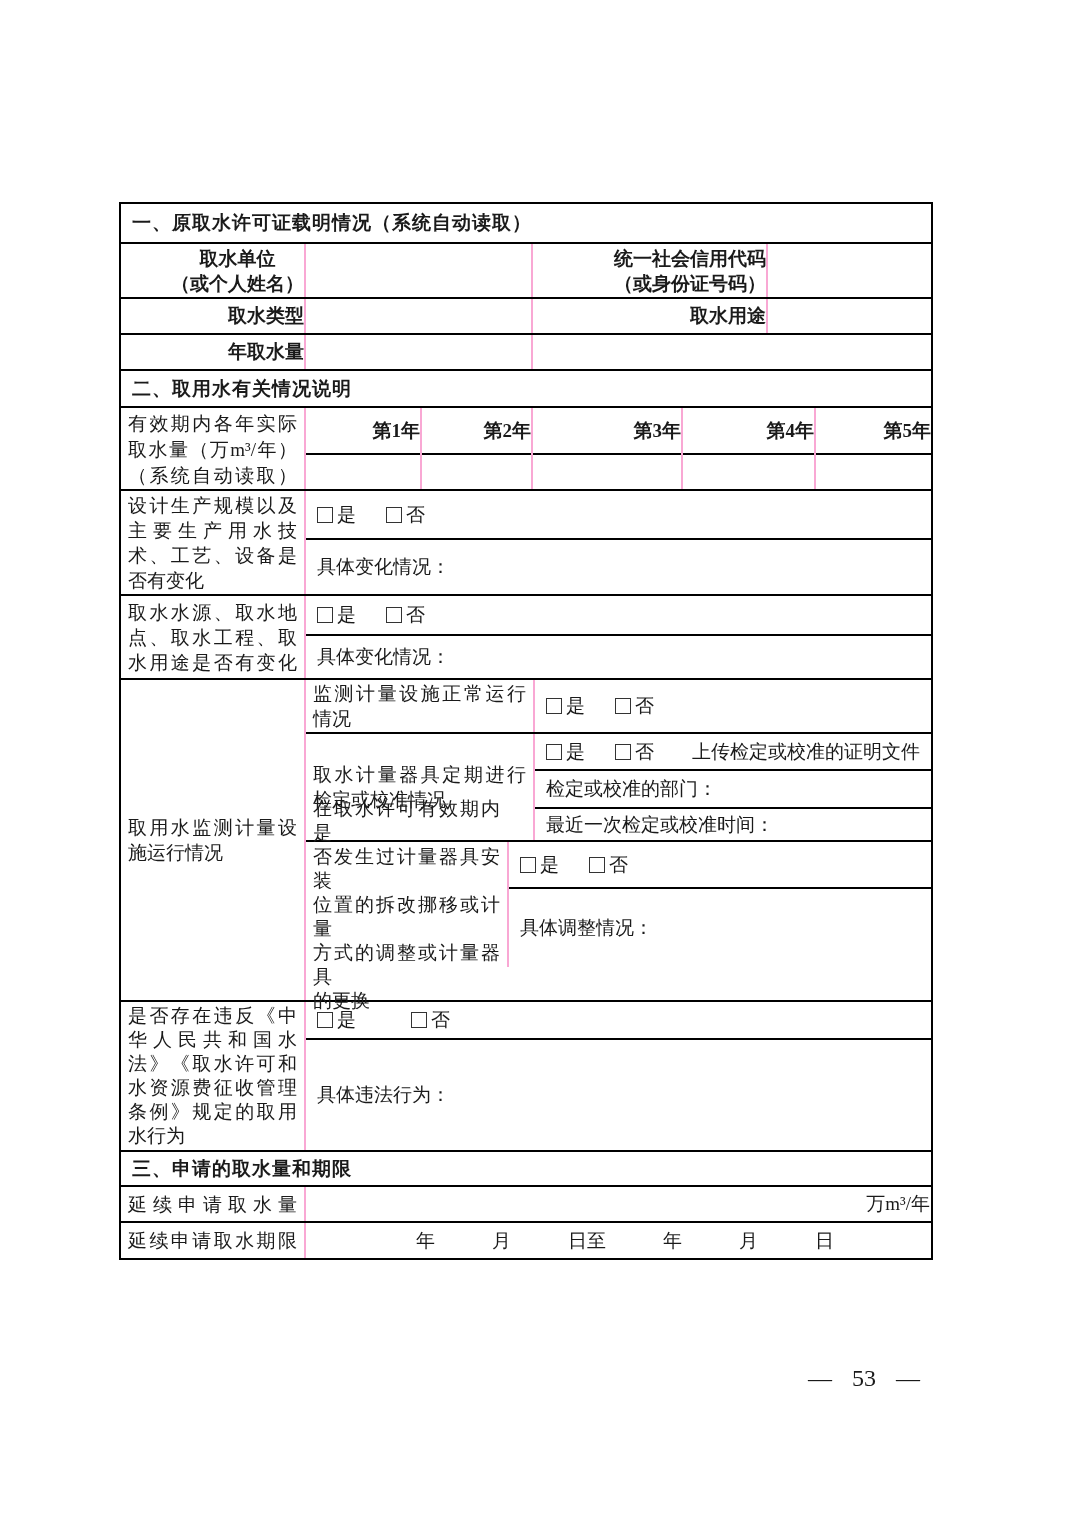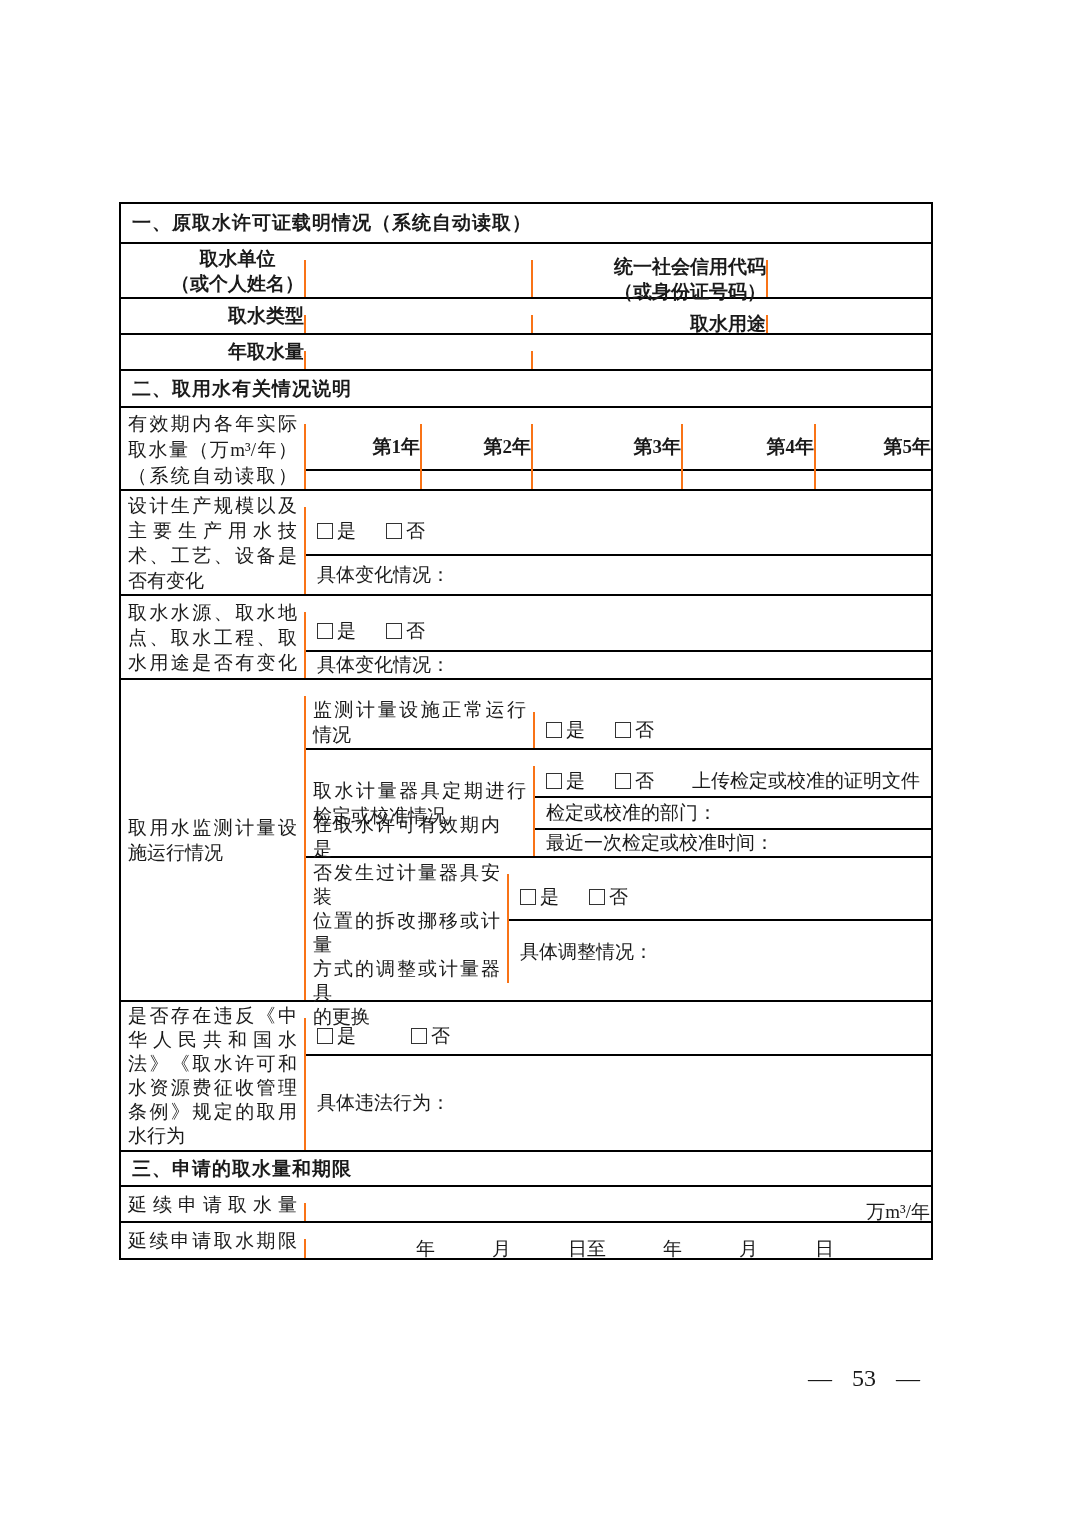--- a/index.html
+++ b/index.html
@@ -9,21 +9,21 @@
     font-size:19px;
   }
   .form{
     position:absolute;left:119px;top:202px;width:814px;
     border:2px solid #000;box-sizing:border-box;background:#fff;
   }
   .row{display:flex;box-sizing:border-box;}
   .c{box-sizing:border-box;position:relative;}
   .col{display:flex;flex-direction:column;box-sizing:border-box;}
   .bt{border-top:2px solid #000;}
-  .bl{border-left:2px solid #f97316;margin-top:16px;}
+  .bl{border-left:2px solid #f9a8d4;}
   .sec{font-weight:bold;display:flex;align-items:center;padding-left:11px;letter-spacing:1px;font-family:Liberation Mono, monospace;}
   .center{display:flex;align-items:center;justify-content:flex-end;text-align:center;font-weight:bold;}
   .cl{line-height:25px;}
   .lab{padding:3px 7px;line-height:25px;}
   .lab24{padding:2px 7px;line-height:24px;}
   .jl{text-align:justify;text-align-last:justify;}
   .sl{text-align:left;text-align-last:left;}
   .vcenter{display:flex;flex-direction:column;justify-content:center;}
   .opts{display:flex;align-items:center;padding-left:11px;}
   .g30 > * + *{margin-left:30px;}

